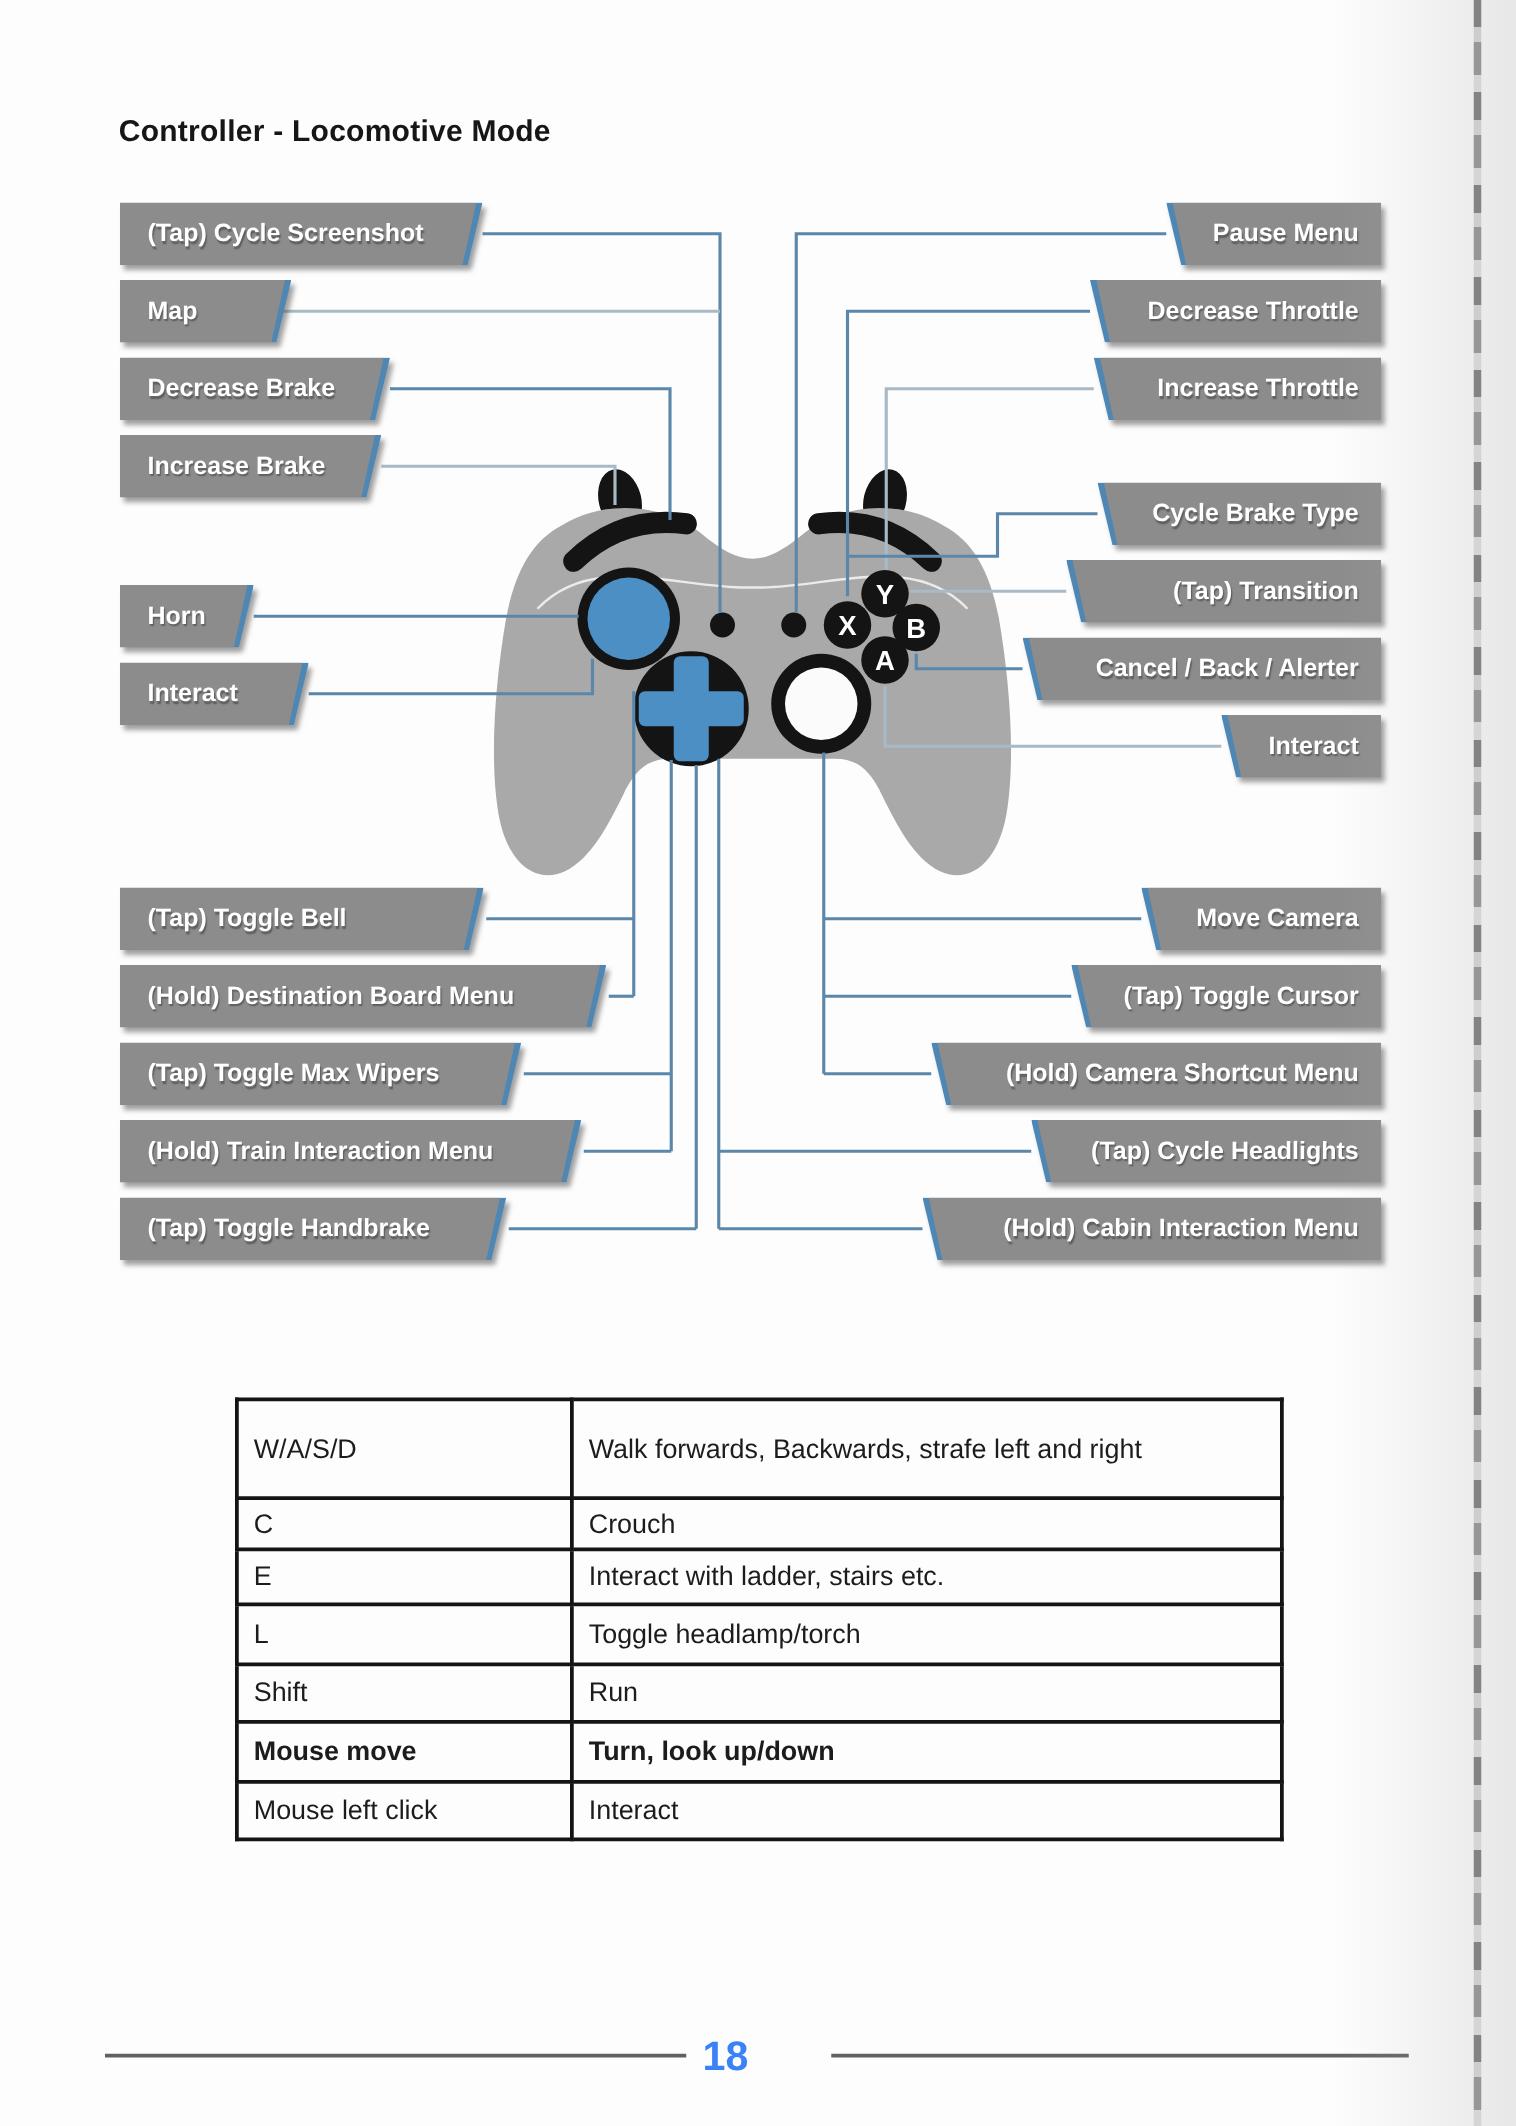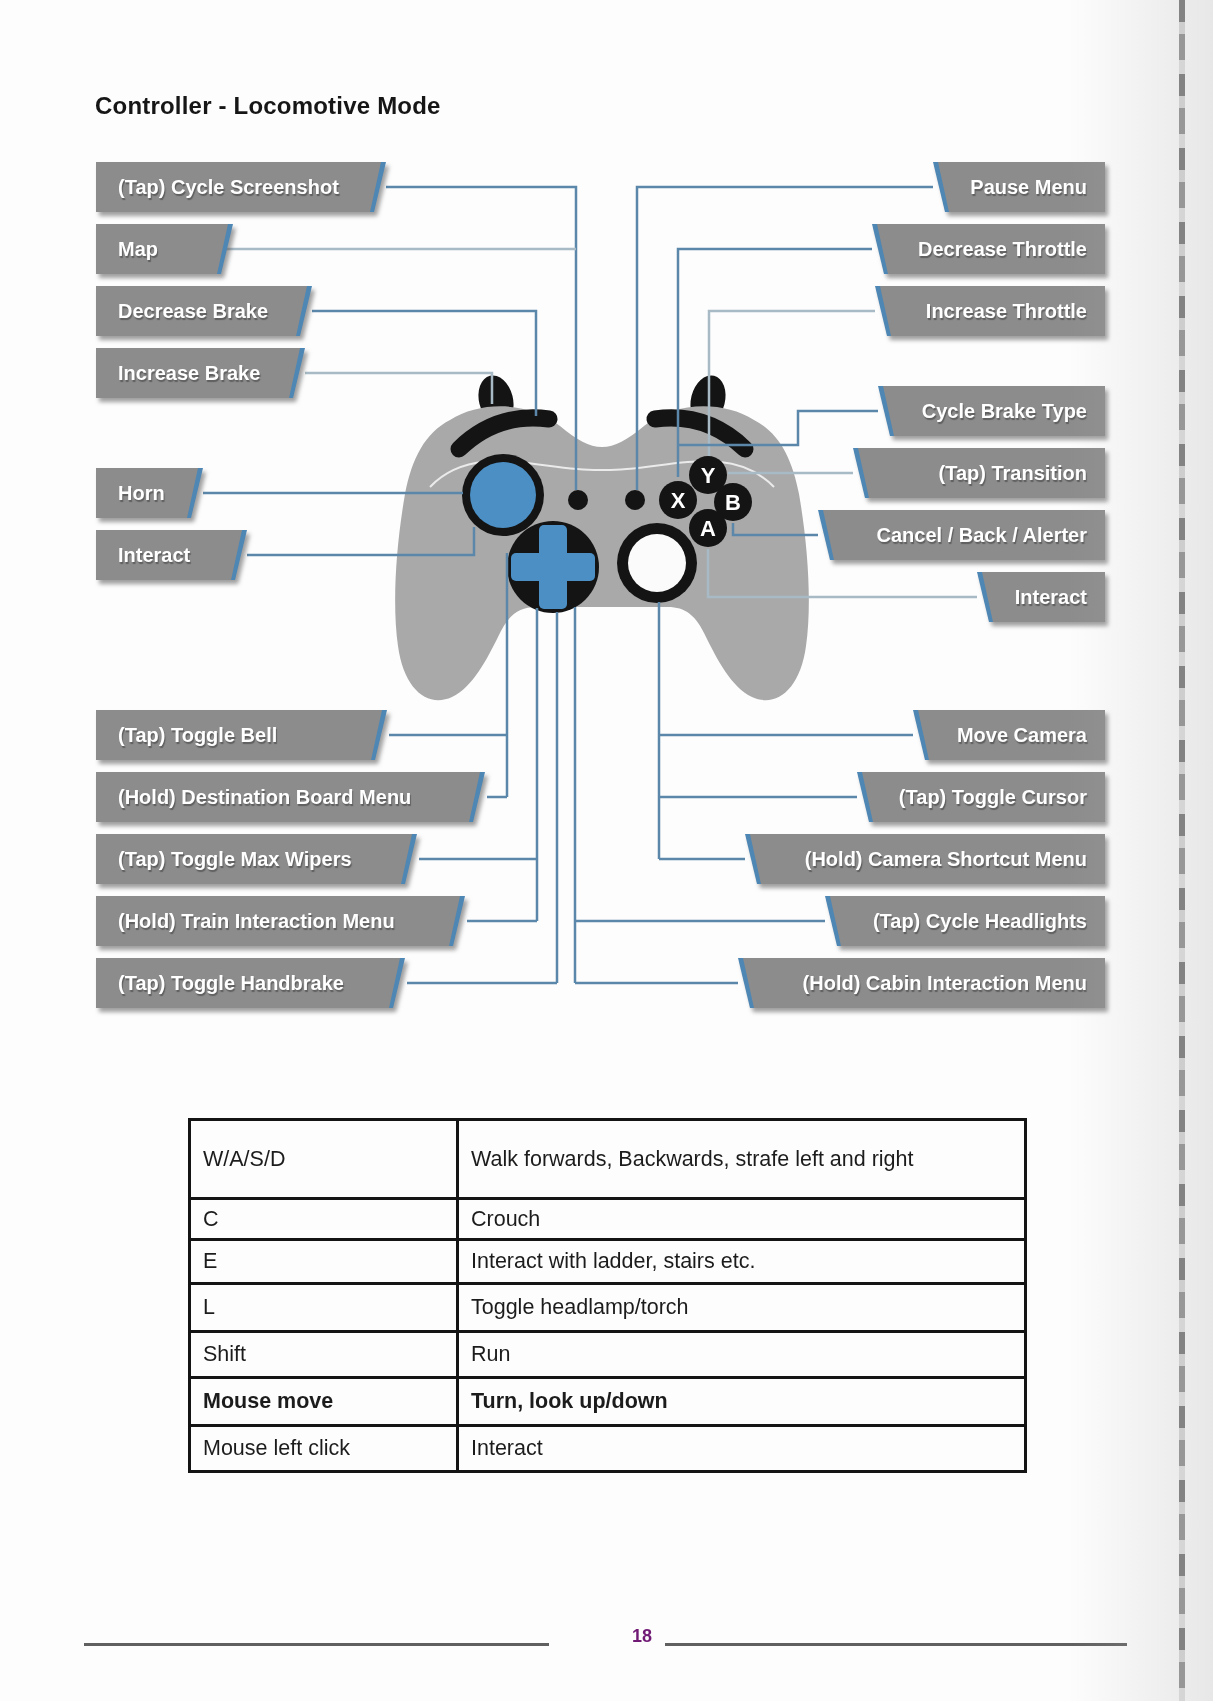--- a/index.html
+++ b/index.html
@@ -29,22 +29,22 @@
   
   #kb-table{position:absolute;left:188px;top:1118px;width:839px;
            border-collapse:collapse;table-layout:fixed;font-size:21.5px;color:#1c1c1c;}
   #kb-table td{border:3px solid #141414;padding:2px 8px 2px 12px;
            vertical-align:middle;line-height:1.4;}
 
   
   .fline{position:absolute;top:1643px;height:3px;background:#606060;}
   #fline-left{left:84px;width:465px;}
   #fline-right{left:665px;width:462px;}
-  .page-num{position:absolute;top:1626px;left:562px;width:90px;text-align:right;
-           font-size:18px;font-weight:bold;color:#701a75;}
+  .page-num{position:absolute;top:1626px;left:562px;width:90px;text-align:left;
+           font-size:33px;font-weight:bold;color:#3b82f6;}
 
   
   .scan-band{position:absolute;top:0;right:0;width:145px;height:100%;
            background:linear-gradient(to right,rgba(190,190,190,0) 0%,
                       rgba(185,185,185,.16) 50%,rgba(175,175,175,.28) 100%);}
   .scan-streak{position:absolute;top:0;left:1179px;width:6px;height:100%;
            background:repeating-linear-gradient(to bottom,
              rgba(105,105,105,.80) 0 22px, rgba(150,150,150,.35) 22px 34px,
              rgba(115,115,115,.70) 34px 60px, rgba(160,160,160,.30) 60px 74px);
            filter:blur(.6px);}

